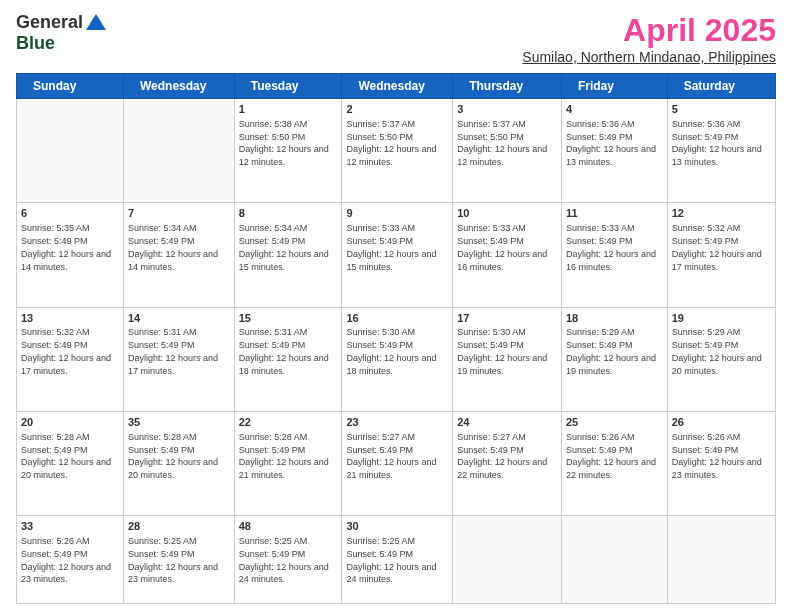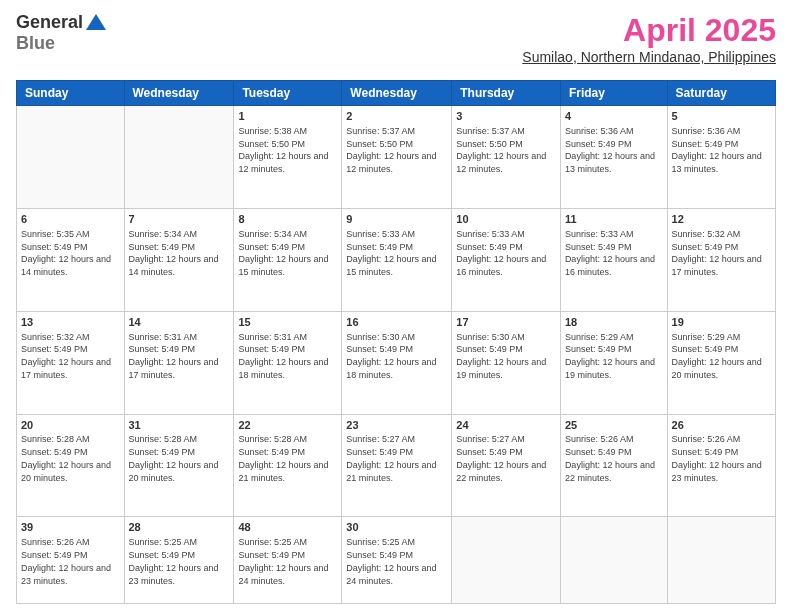--- a/index.html
+++ b/index.html
@@ -14,36 +14,36 @@
       width: 792px;
       height: 612px;
       padding: 12px 16px 8px 16px;
       display: flex;
       flex-direction: column;
     }
     .header {
       display: flex;
       justify-content: space-between;
       align-items: flex-start;
-      margin-bottom: 15px;
+      margin-bottom: 8px;
     }
     .logo {
       display: flex;
       align-items: center;
     }
     .logo-text {
       font-size: 18px;
       font-weight: bold;
       line-height: 1.1;
     }
     .logo-general {
       color: #333;
     }
     .logo-blue {
-      color: #737373;
+      color: #14532d;
     }
     .logo-icon {
       width: 22px;
       height: 22px;
       margin-left: 2px;
     }
     .title-block {
       text-align: right;
     }
     .title-month {
@@ -59,21 +59,21 @@
     table {
       width: 100%;
       border-collapse: collapse;
       flex: 1;
     }
     thead th {
       background: #1565c0;
       color: #fff;
       font-size: 12px;
       font-weight: bold;
-      padding: 5px 8px;
+      padding: 5px 16px;
       text-align: left;
       border: 1px solid #1255a0;
     }
     tbody td {
       border: 1px solid #ccc;
       vertical-align: top;
       padding: 3px 4px;
       width: 113px;
       font-size: 9.5px;
       color: #333;
@@ -223,21 +223,21 @@
           <span class="day-info">Sunrise: 5:29 AM<br>Sunset: 5:49 PM<br>Daylight: 12 hours and 20 minutes.</span>
         </td>
       </tr>
 
       <tr>
         <td>
           <span class="day-num">20</span>
           <span class="day-info">Sunrise: 5:28 AM<br>Sunset: 5:49 PM<br>Daylight: 12 hours and 20 minutes.</span>
         </td>
         <td>
-          <span class="day-num">31</span>
+          <span class="day-num">35</span>
           <span class="day-info">Sunrise: 5:28 AM<br>Sunset: 5:49 PM<br>Daylight: 12 hours and 20 minutes.</span>
         </td>
         <td>
           <span class="day-num">22</span>
           <span class="day-info">Sunrise: 5:28 AM<br>Sunset: 5:49 PM<br>Daylight: 12 hours and 21 minutes.</span>
         </td>
         <td>
           <span class="day-num">23</span>
           <span class="day-info">Sunrise: 5:27 AM<br>Sunset: 5:49 PM<br>Daylight: 12 hours and 21 minutes.</span>
         </td>
@@ -250,21 +250,21 @@
           <span class="day-info">Sunrise: 5:26 AM<br>Sunset: 5:49 PM<br>Daylight: 12 hours and 22 minutes.</span>
         </td>
         <td>
           <span class="day-num">26</span>
           <span class="day-info">Sunrise: 5:26 AM<br>Sunset: 5:49 PM<br>Daylight: 12 hours and 23 minutes.</span>
         </td>
       </tr>
 
       <tr>
         <td>
-          <span class="day-num">39</span>
+          <span class="day-num">33</span>
           <span class="day-info">Sunrise: 5:26 AM<br>Sunset: 5:49 PM<br>Daylight: 12 hours and 23 minutes.</span>
         </td>
         <td>
           <span class="day-num">28</span>
           <span class="day-info">Sunrise: 5:25 AM<br>Sunset: 5:49 PM<br>Daylight: 12 hours and 23 minutes.</span>
         </td>
         <td>
           <span class="day-num">48</span>
           <span class="day-info">Sunrise: 5:25 AM<br>Sunset: 5:49 PM<br>Daylight: 12 hours and 24 minutes.</span>
         </td>

